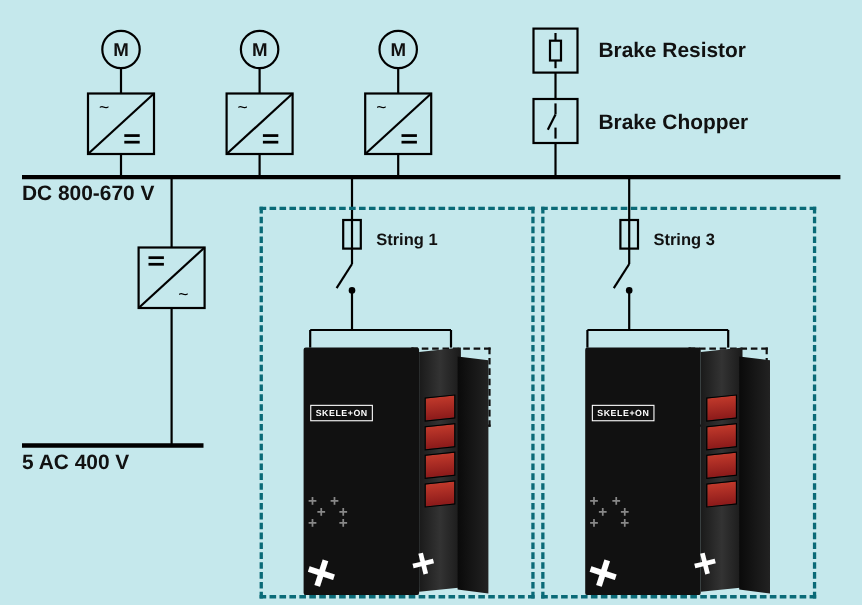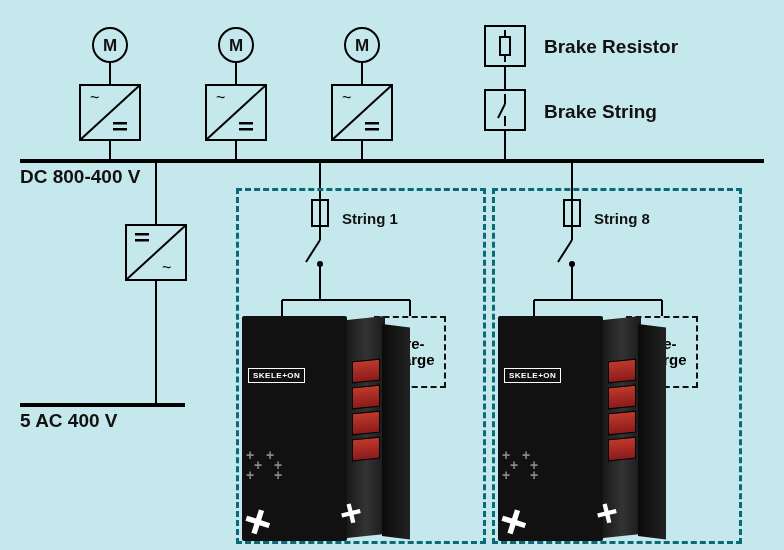--- a/index.html
+++ b/index.html
@@ -39,20 +39,21 @@
     justify-content: center;
     text-align: center;
     font-weight: bold;
     font-size: 15px;
     line-height: 1.1;
   }
   .cabinet {
     position: absolute;
     width: 170px;
     height: 225px;
+    margin-left: 34px;
   }
   .cab-main {
     position: absolute;
     left: 0; top: 0;
     width: 105px; height: 225px;
     background: #111;
     border-radius: 2px;
   }
   .cab-brand {
     position: absolute;
@@ -195,30 +196,30 @@
   <line x1="534" y1="300" x2="662" y2="300" stroke="#000" stroke-width="2"></line>
   <line x1="534" y1="300" x2="534" y2="316" stroke="#000" stroke-width="2"></line>
   <line x1="662" y1="300" x2="662" y2="316" stroke="#000" stroke-width="2"></line>
 </svg>
 
 <div class="label" style="left:103px;top:36px;font-size:17px">M</div>
 <div class="label" style="left:229px;top:36px;font-size:17px">M</div>
 <div class="label" style="left:355px;top:36px;font-size:17px">M</div>
 
 <div class="label" style="left:544px;top:36px">Brake Resistor</div>
-<div class="label" style="left:544px;top:101px">Brake String</div>
-
-<div class="label" style="left:20px;top:166px">DC 800-400 V</div>
+<div class="label" style="left:544px;top:101px">Brake Chopper</div>
+
+<div class="label" style="left:20px;top:166px">DC 800-670 V</div>
 <div class="label" style="left:20px;top:410px">5 AC 400 V</div>
 
 <div class="dashed-box" style="left:236px;top:188px;width:250px;height:356px"></div>
 <div class="dashed-box" style="left:492px;top:188px;width:250px;height:356px"></div>
 
 <div class="small-label" style="left:342px;top:210px">String 1</div>
-<div class="small-label" style="left:594px;top:210px">String 8</div>
+<div class="small-label" style="left:594px;top:210px">String 3</div>
 
 <div class="precharge-box" style="left:374px;top:316px">
     <span>Pre-
 charge</span>
   </div>
 <div class="precharge-box" style="left:626px;top:316px">
     <span>Pre-
 charge</span>
   </div>
 

